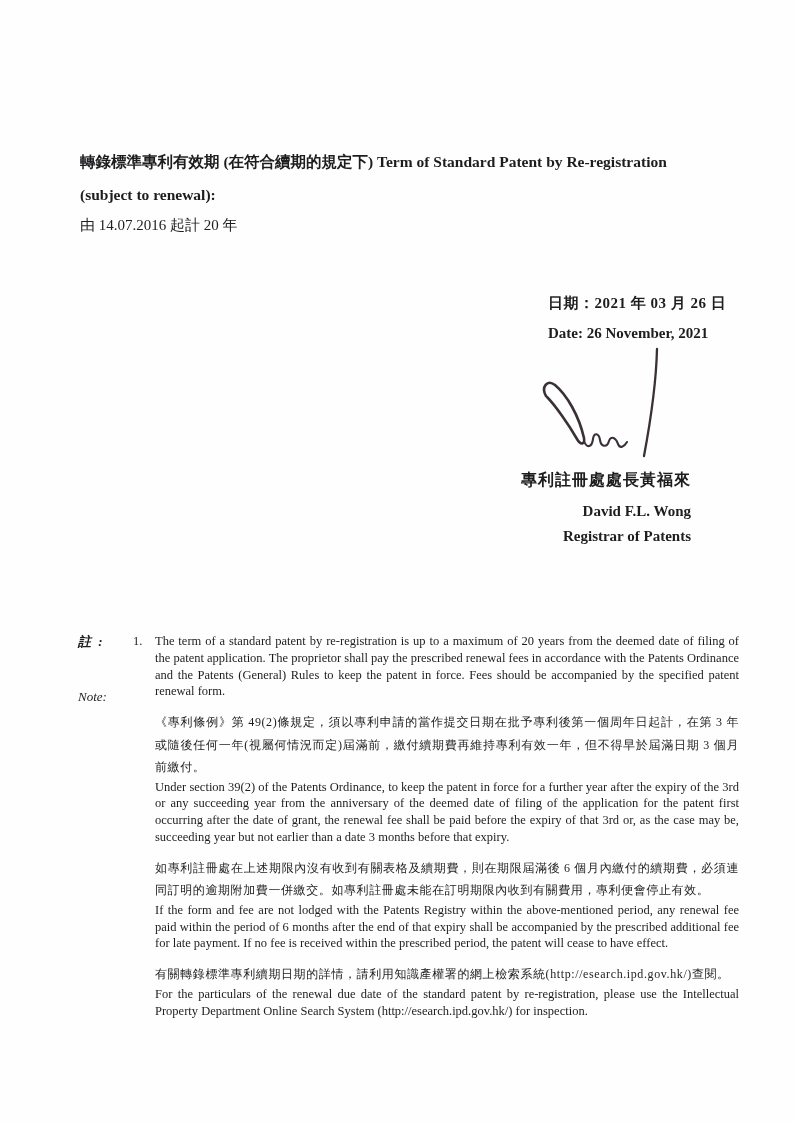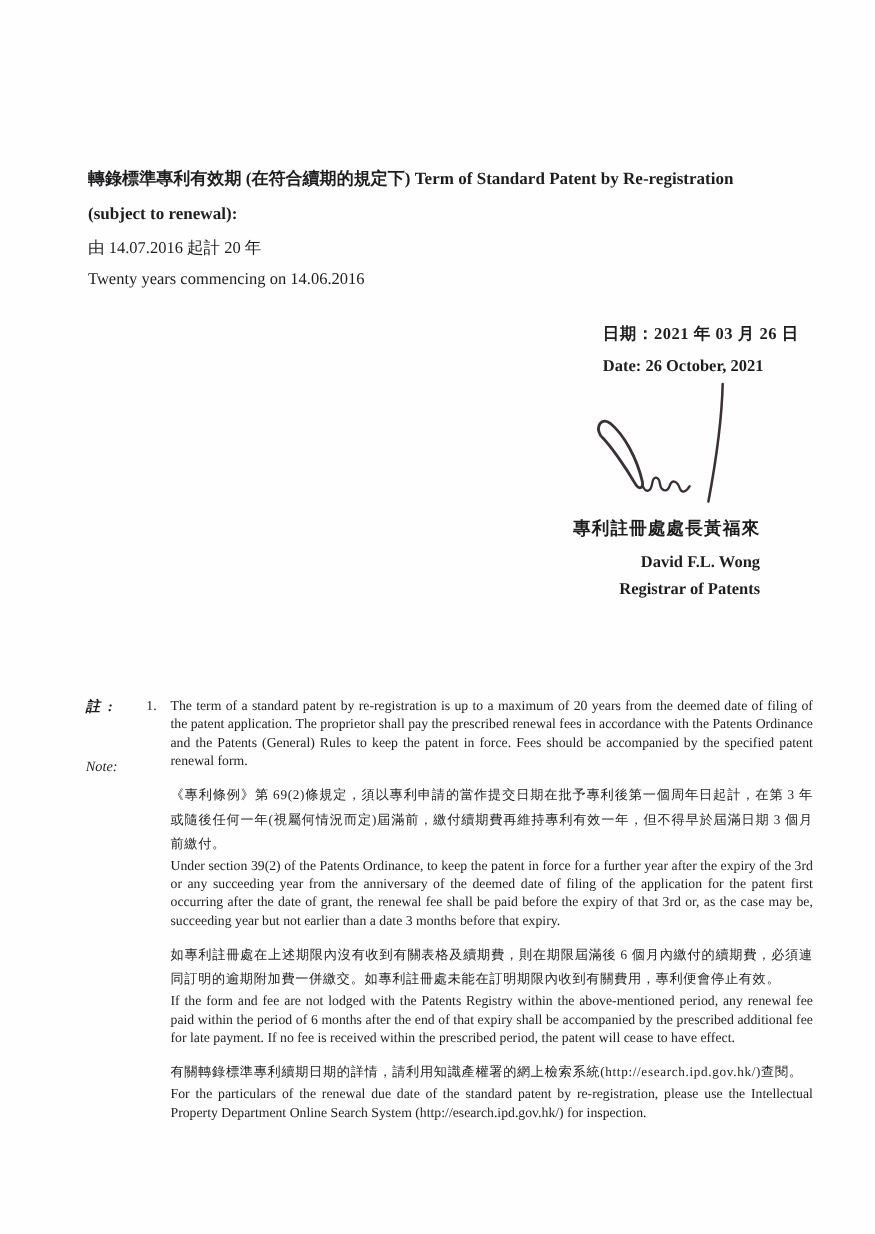--- a/index.html
+++ b/index.html
@@ -44,26 +44,25 @@
 </head>
 <body>
 
 <div class="page">
 
 
   <div class="title-block">
     <div class="title-line1">轉錄標準專利有效期 (在符合續期的規定下) Term of Standard Patent by Re-registration</div>
     <div class="title-line2">(subject to renewal):</div>
     <div class="term-zh">由 14.07.2016 起計 20 年</div>
-    <div class="term-en">Twenty years commencing on 14.06.2016</div>
   </div>
 
   <div class="date-block">
     <div class="date-zh">日期：2021 年 03 月 26 日</div>
-    <div class="date-en">Date: 26 October, 2021</div>
+    <div class="date-en">Date: 26 November, 2021</div>
   </div>
 
   <div class="signature-wrap">
     <svg width="130" height="115" viewBox="0 0 130 115" xmlns="http://www.w3.org/2000/svg">
       <g fill="none" stroke="#3a3138" stroke-linecap="round">
         <path d="M122,3 C121.5,24 118,62 109,110" stroke-width="2.3"></path>
         <path d="M11,50 C6,41 12,33 20,39 C32,49 44,70 49,92 C50,98 46,100 42,93 C34,79 20,59 12,51" stroke-width="2.6"></path>
         <path d="M49,95 C52,103 57,101 58,93 C59,86 64,87 65,94 C66,101 72,102 74,95 C76,89 81,92 83,98 C85,103 89,101 92,96" stroke-width="2.1"></path>
       </g>
     </svg>
@@ -79,21 +78,21 @@
     <div class="notes-labels">
       <div class="note-label-zh">註 :</div>
       <div class="note-label-en">Note:</div>
     </div>
     <div class="note-number">1.</div>
     <div class="note-body">
       <div class="note-para">
         <div class="note-en">The term of a standard patent by re-registration is up to a maximum of 20 years from the deemed date of filing of the patent application.  The proprietor shall pay the prescribed renewal fees in accordance with the Patents Ordinance and the Patents (General) Rules to keep the patent in force.  Fees should be accompanied by the specified patent renewal form.</div>
       </div>
       <div class="note-para">
-        <div class="note-zh">《專利條例》第 69(2)條規定，須以專利申請的當作提交日期在批予專利後第一個周年日起計，在第 3 年或隨後任何一年(視屬何情況而定)屆滿前，繳付續期費再維持專利有效一年，但不得早於屆滿日期 3 個月前繳付。</div>
+        <div class="note-zh">《專利條例》第 49(2)條規定，須以專利申請的當作提交日期在批予專利後第一個周年日起計，在第 3 年或隨後任何一年(視屬何情況而定)屆滿前，繳付續期費再維持專利有效一年，但不得早於屆滿日期 3 個月前繳付。</div>
         <div class="note-en">Under section 39(2) of the Patents Ordinance, to keep the patent in force for a further year after the expiry of the 3rd or any succeeding year from the anniversary of the deemed date of filing of the application for the patent first occurring after the date of grant, the renewal fee shall be paid before the expiry of that 3rd or, as the case may be, succeeding year but not earlier than a date 3 months before that expiry.</div>
       </div>
       <div class="note-para">
         <div class="note-zh">如專利註冊處在上述期限內沒有收到有關表格及續期費，則在期限屆滿後 6 個月內繳付的續期費，必須連同訂明的逾期附加費一併繳交。如專利註冊處未能在訂明期限內收到有關費用，專利便會停止有效。</div>
         <div class="note-en">If the form and fee are not lodged with the Patents Registry within the above-mentioned period, any renewal fee paid within the period of 6 months after the end of that expiry shall be accompanied by the prescribed additional fee for late payment.  If no fee is received within the prescribed period, the patent will cease to have effect.</div>
       </div>
       <div class="note-para">
         <div class="note-zh">有關轉錄標準專利續期日期的詳情，請利用知識產權署的網上檢索系統(http://esearch.ipd.gov.hk/)查閱。</div>
         <div class="note-en">For the particulars of the renewal due date of the standard patent by re-registration, please use the Intellectual Property Department Online Search System (http://esearch.ipd.gov.hk/) for inspection.</div>
       </div>

